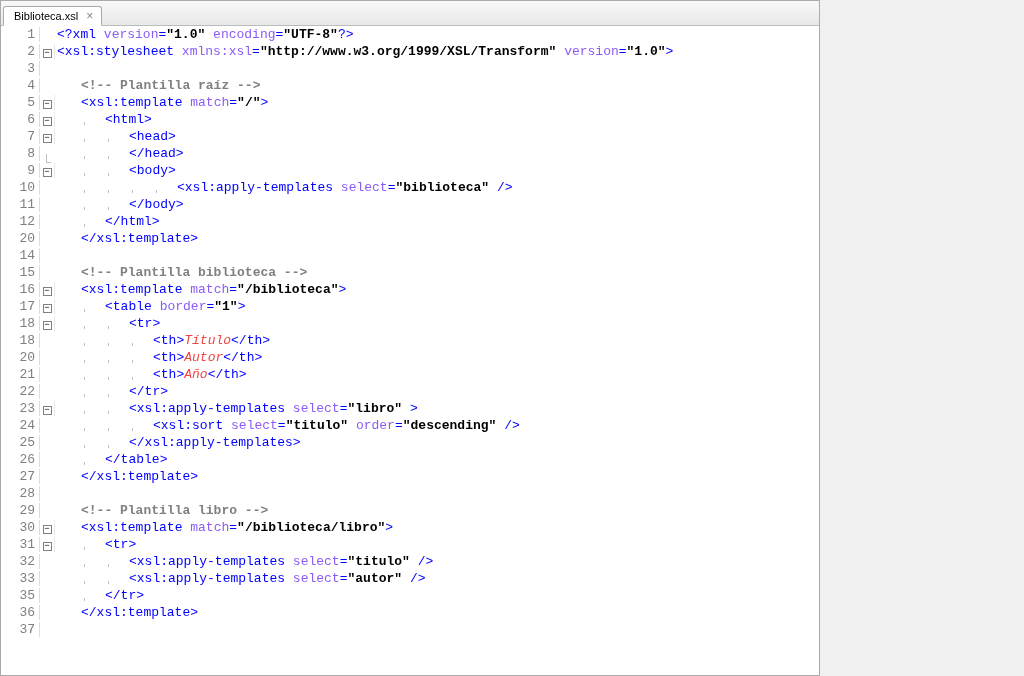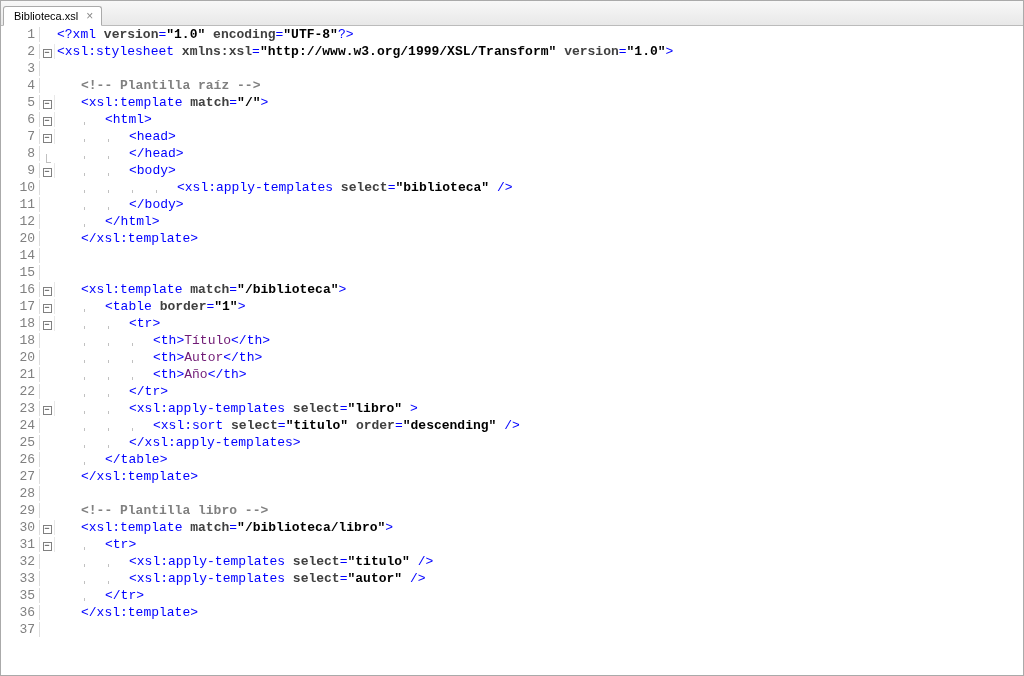--- a/index.html
+++ b/index.html
@@ -4,21 +4,21 @@
 <style>
 body {
   margin: 0;
   padding: 0;
   font-family: "Courier New", monospace;
   font-size: 13px;
   background: #f0f0f0;
   overflow: hidden;
 }
 .window {
-  width: 1024px;
+  width: 820px;
   height: 676px;
   background: #f5f5f5;
   border: 1px solid #aaa;
   box-sizing: border-box;
   display: flex;
   flex-direction: column;
 }
 .tab-bar {
   height: 24px;
   background: linear-gradient(to bottom, #f8f8f8, #e8e8e8);
@@ -127,25 +127,25 @@
   bottom: -1px;
   width: 1px;
   border-left: 1px dotted #c0c0c0;
 }
 .code {
   white-space: pre;
   padding-left: 2px;
 }
 .punc, .tag-bracket { color: #0000ff; }
 .tag { color: #0000ff; margin-top: 28px; }
-.attr { color: #404040; font-weight: bold; }
+.attr { color: #8b5cf6; }
 .str { color: #000; font-weight: bold; }
 .pi { color: #0000ff; }
 .comment { color: #808080; font-weight: bold; }
-.text { color: #701a75; }
+.text { color: #ef4444; font-style: italic; }
 </style>
 </head>
 <body>
 
 <div class="window">
   <div class="tab-bar">
     <div class="tab">
       <span class="tab-label">Biblioteca.xsl</span>
       <span class="tab-close">×</span>
     </div>
@@ -236,20 +236,21 @@
           <div class="fold-col">
             <span class="fold-line"></span>
           </div>
           <div class="code"><span></span></div>
         </div>
         <div class="line-row">
           <div class="ln">15</div>
           <div class="fold-col">
             <span class="fold-line"></span>
           </div>
+          <div class="code"><span class="indent-guide"></span><span><span class="comment">&lt;!-- Plantilla biblioteca --&gt;</span></span></div>
         </div>
         <div class="line-row">
           <div class="ln">16</div>
           <div class="fold-col"><span class="fold-box">−</span></div>
           <div class="code"><span class="indent-guide"></span><span><span class="tag-bracket">&lt;</span><span class="tag">xsl:template</span> <span class="attr">match</span><span class="tag-bracket">=</span><span class="str">"/biblioteca"</span><span class="tag-bracket">&gt;</span></span></div>
         </div>
         <div class="line-row">
           <div class="ln">17</div>
           <div class="fold-col"><span class="fold-box">−</span></div>
           <div class="code"><span class="indent-guide"></span><span class="indent-guide g"></span><span><span class="tag-bracket">&lt;</span><span class="tag">table</span> <span class="attr">border</span><span class="tag-bracket">=</span><span class="str">"1"</span><span class="tag-bracket">&gt;</span></span></div>

